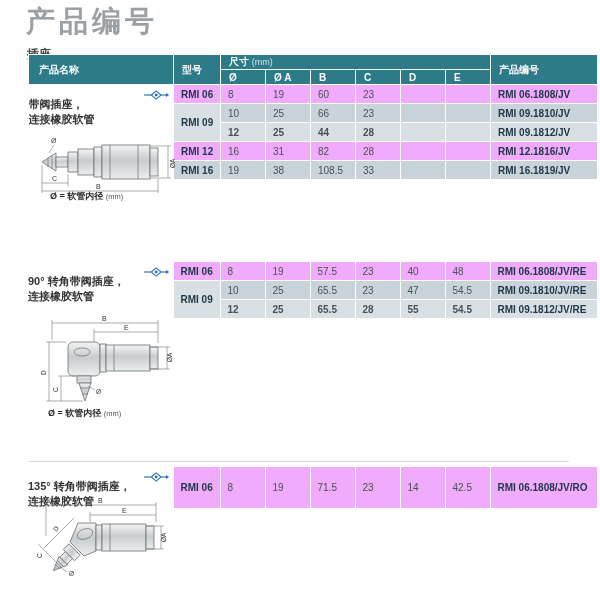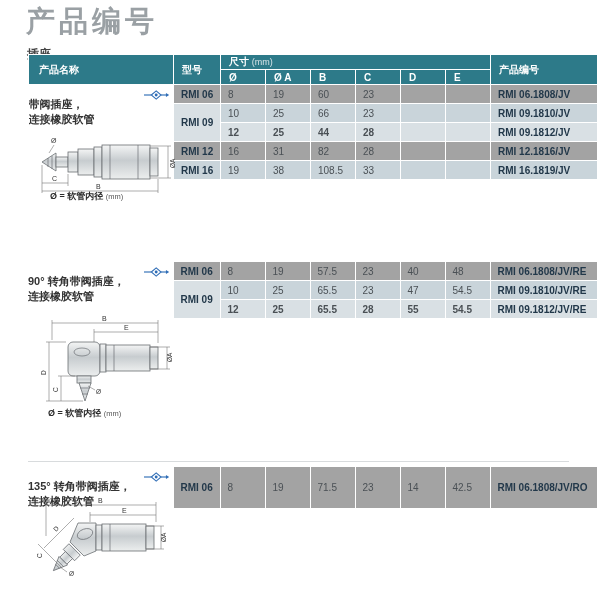--- a/index.html
+++ b/index.html
@@ -7,21 +7,21 @@
         font-family:"Liberation Sans","DejaVu Sans",sans-serif;}
   .title{position:absolute;left:26px;top:2px;margin:0;font-size:29px;font-weight:bold;
          color:#9aa0a4;letter-spacing:4px;}
   .subtitle{position:absolute;left:27px;top:46px;font-size:12px;color:#444;font-weight:bold;}
   table.tbl{position:absolute;left:28px;border-collapse:collapse;table-layout:fixed;width:569px;}
   .tbl th,.tbl td{overflow:hidden;white-space:nowrap;vertical-align:middle;}
   th.teal{background:#2d7a89;color:#fff;font-size:10px;font-weight:bold;text-align:left;
           padding:0 0 0 8px;border:1px solid #fff;height:14px;}
   th.teal .unit{font-weight:normal;font-size:9px;color:#d7e4e8;}
   td.cell{height:18px;border:1px solid #fff;font-size:10px;color:#4a5055;padding:0 0 0 7px;}
-  td.cl{background:#a3a3a3;}
+  td.cl{background:#f0abfc;}
   td.cd{background:#c9d4da;}
   td.cm{background:#d9e0e4;font-weight:bold;}
   td.model,td.code{font-weight:bold;color:#22384a;font-size:10px;}
   td.namecell{background:#fff;border:none;position:relative;vertical-align:top;padding:0;}
   .pname{font-size:11px;font-weight:bold;color:#333;line-height:15px;padding-top:12px;}
   .symbol{position:absolute;right:3px;top:4px;width:26px;height:12px;}
   .sep{position:absolute;left:28px;width:541px;height:1px;background:#d8dbdd;}
   .drawing{position:absolute;}
   .caption{position:absolute;font-size:9px;font-weight:bold;color:#2b2b2b;}
   .caption .cap-unit{font-size:7.5px;font-weight:normal;color:#555;}

